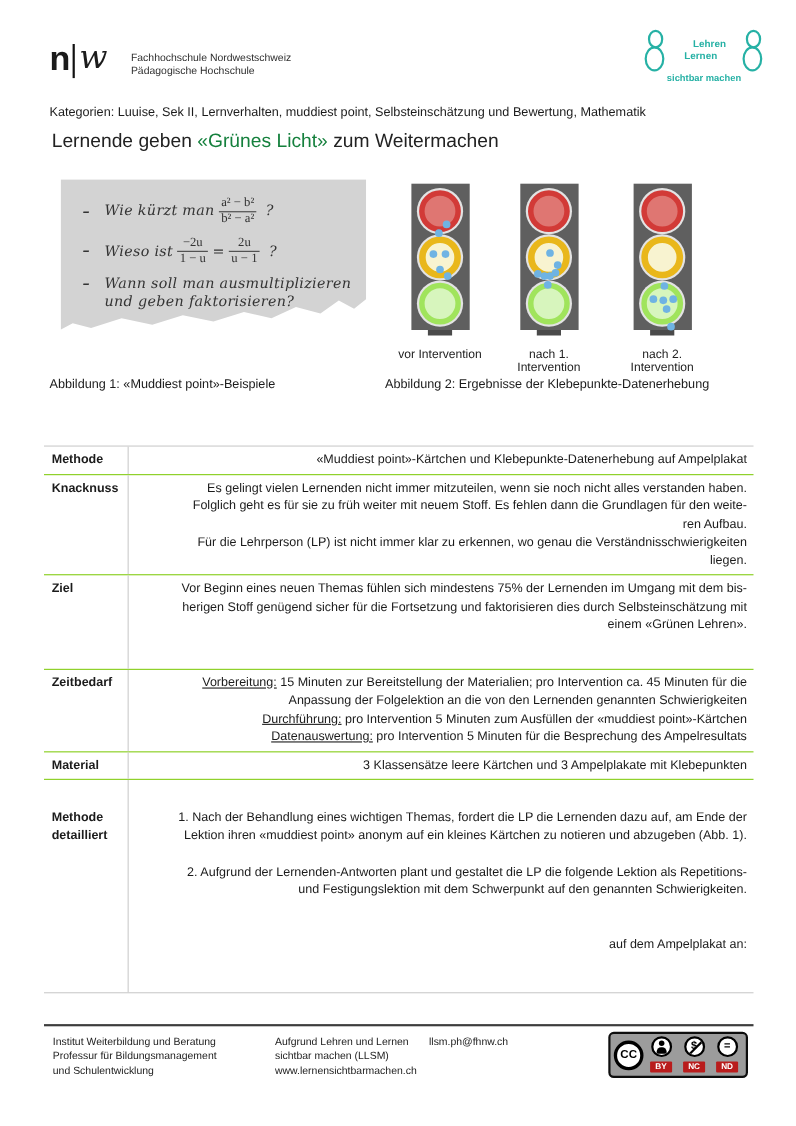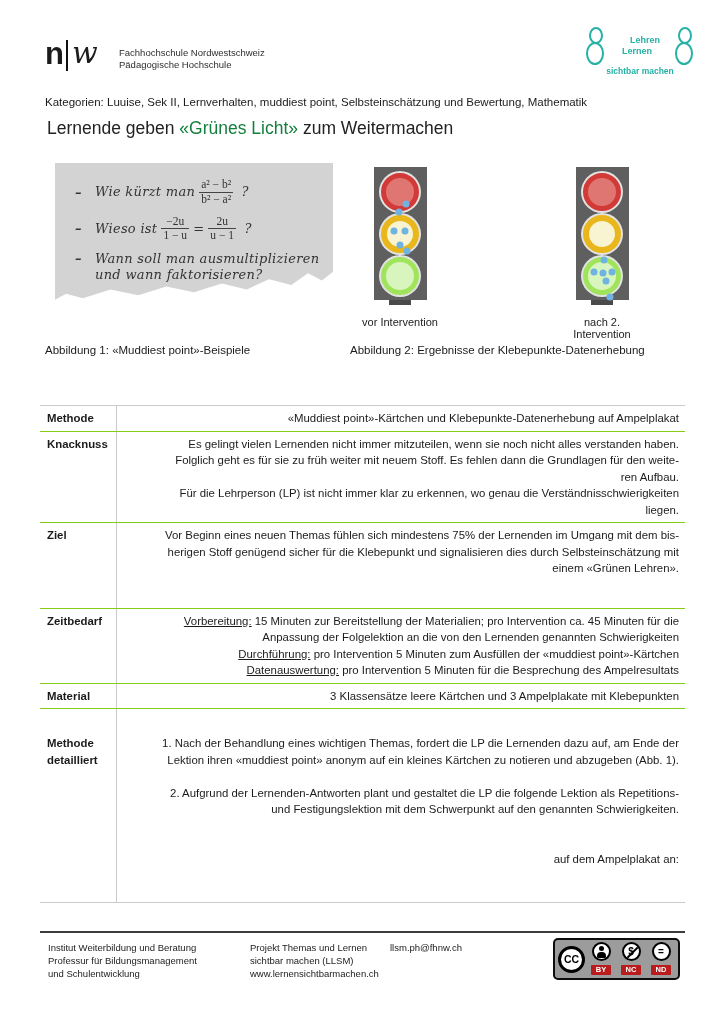--- a/index.html
+++ b/index.html
@@ -143,41 +143,57 @@
         <div class="note-line">
           <span class="note-dash">–</span>
           <span class="note-text"><span>Wie kürzt man</span><span class="frac"><span class="frac-num">a² − b²</span><span class="frac-den">b² − a²</span></span><span> ?</span></span>
         </div>
         <div class="note-line">
           <span class="note-dash">–</span>
           <span class="note-text"><span>Wieso ist</span><span class="frac"><span class="frac-num">−2u</span><span class="frac-den">1 − u</span></span><span>=</span><span class="frac"><span class="frac-num">2u</span><span class="frac-den">u − 1</span></span><span> ?</span></span>
         </div>
         <div class="note-line">
           <span class="note-dash">–</span>
-          <span class="note-text"><span>Wann soll man ausmultiplizieren</span><br><span>und wann faktorisieren?</span></span>
+          <span class="note-text"><span>Wann soll man ausmultiplizieren</span><br><span>und geben faktorisieren?</span></span>
         </div>
       </div>
   </div>
 
   <div class="fig2">
       <div class="light-col c0">
         <div class="light-body">
           <div class="lamp red"></div>
           <div class="lamp yellow"></div>
           <div class="lamp green"></div>
           <div class="light-foot"></div>
           <div class="dot" style="left: 62%; top: 28%;"></div>
           <div class="dot" style="left: 48%; top: 34%;"></div>
           <div class="dot" style="left: 38%; top: 48%;"></div>
           <div class="dot" style="left: 60%; top: 48%;"></div>
           <div class="dot" style="left: 50%; top: 59%;"></div>
           <div class="dot" style="left: 64%; top: 63%;"></div>
         </div>
         <div class="light-label">vor Intervention</div>
       </div>
+      <div class="light-col c1">
+        <div class="light-body">
+          <div class="lamp red"></div>
+          <div class="lamp yellow"></div>
+          <div class="lamp green"></div>
+          <div class="light-foot"></div>
+          <div class="dot" style="left: 52%; top: 47%;"></div>
+          <div class="dot" style="left: 65%; top: 56%;"></div>
+          <div class="dot" style="left: 32%; top: 62%;"></div>
+          <div class="dot" style="left: 42%; top: 63%;"></div>
+          <div class="dot" style="left: 52%; top: 63%;"></div>
+          <div class="dot" style="left: 62%; top: 61%;"></div>
+          <div class="dot" style="left: 48%; top: 69%;"></div>
+        </div>
+        <div class="light-label">nach 1. Intervention</div>
+      </div>
       <div class="light-col c2">
         <div class="light-body">
           <div class="lamp red"></div>
           <div class="lamp yellow"></div>
           <div class="lamp green"></div>
           <div class="light-foot"></div>
           <div class="dot" style="left: 53%; top: 70%;"></div>
           <div class="dot" style="left: 35%; top: 79%;"></div>
           <div class="dot" style="left: 52%; top: 80%;"></div>
           <div class="dot" style="left: 68%; top: 79%;"></div>
@@ -200,21 +216,21 @@
       </div>
       <div class="trow row-knacknuss">
         <div class="tlabel">Knacknuss</div>
         <div class="tcontent">
           <div class="para"><span>Es gelingt vielen Lernenden nicht immer mitzuteilen, wenn sie noch nicht alles verstanden haben.</span><br><span>Folglich geht es für sie zu früh weiter mit neuem Stoff. Es fehlen dann die Grundlagen für den weite-</span><br><span>ren Aufbau.</span><br><span>Für die Lehrperson (LP) ist nicht immer klar zu erkennen, wo genau die Verständnisschwierigkeiten</span><br><span>liegen.</span></div>
         </div>
       </div>
       <div class="trow row-ziel">
         <div class="tlabel">Ziel</div>
         <div class="tcontent">
-          <div class="para"><span>Vor Beginn eines neuen Themas fühlen sich mindestens 75% der Lernenden im Umgang mit dem bis-</span><br><span>herigen Stoff genügend sicher für die Klebepunkt und signalisieren dies durch Selbsteinschätzung mit</span><br><span>einem «Grünen Lehren».</span></div>
+          <div class="para"><span>Vor Beginn eines neuen Themas fühlen sich mindestens 75% der Lernenden im Umgang mit dem bis-</span><br><span>herigen Stoff genügend sicher für die Fortsetzung und faktorisieren dies durch Selbsteinschätzung mit</span><br><span>einem «Grünen Lehren».</span></div>
         </div>
       </div>
       <div class="trow row-zeitbedarf">
         <div class="tlabel">Zeitbedarf</div>
         <div class="tcontent">
           <div class="para"><span class="useg">Vorbereitung:</span><span> 15 Minuten zur Bereitstellung der Materialien; pro Intervention ca. 45 Minuten für die</span><br><span>Anpassung der Folgelektion an die von den Lernenden genannten Schwierigkeiten</span><br><span class="useg">Durchführung:</span><span> pro Intervention 5 Minuten zum Ausfüllen der «muddiest point»-Kärtchen</span><br><span class="useg">Datenauswertung:</span><span>  pro Intervention 5 Minuten für die Besprechung des Ampelresultats</span></div>
         </div>
       </div>
       <div class="trow row-material">
         <div class="tlabel">Material</div>
@@ -227,21 +243,21 @@
         <div class="tcontent">
           <div class="para"><span>1. Nach der Behandlung eines wichtigen Themas, fordert die LP die Lernenden dazu auf, am Ende der</span><br><span>Lektion ihren «muddiest point» anonym auf ein kleines Kärtchen zu notieren und abzugeben (Abb. 1).</span></div>
           <div class="para"><span>2. Aufgrund der Lernenden-Antworten plant und gestaltet die LP die folgende Lektion als Repetitions-</span><br><span>und Festigungslektion mit dem Schwerpunkt auf den genannten Schwierigkeiten.</span></div>
           <div class="para"><br><span>auf dem Ampelplakat an:</span></div>
         </div>
       </div>
     </div>
 
   <div class="footer-divider"></div>
   <div class="fcol fcol1"><span>Institut Weiterbildung und Beratung</span><br><span>Professur für Bildungsmanagement</span><br><span>und Schulentwicklung</span></div>
-  <div class="fcol fcol2"><span>Projekt Themas und Lernen</span><br><span>sichtbar machen (LLSM)</span><br><span class="weblink">www.lernensichtbarmachen.ch</span></div>
+  <div class="fcol fcol2"><span>Aufgrund Lehren und Lernen</span><br><span>sichtbar machen (LLSM)</span><br><span class="weblink">www.lernensichtbarmachen.ch</span></div>
   <div class="fcol fcol3"><span>llsm.ph@fhnw.ch</span></div>
 
   <div class="cc-badge">
     <div class="cc-main">CC</div>
     <div class="cc-item">
       <div class="cc-icon">
         <div class="person-head"></div>
           <div class="person-body"></div>
       </div>
       <div class="cc-label">BY</div>

